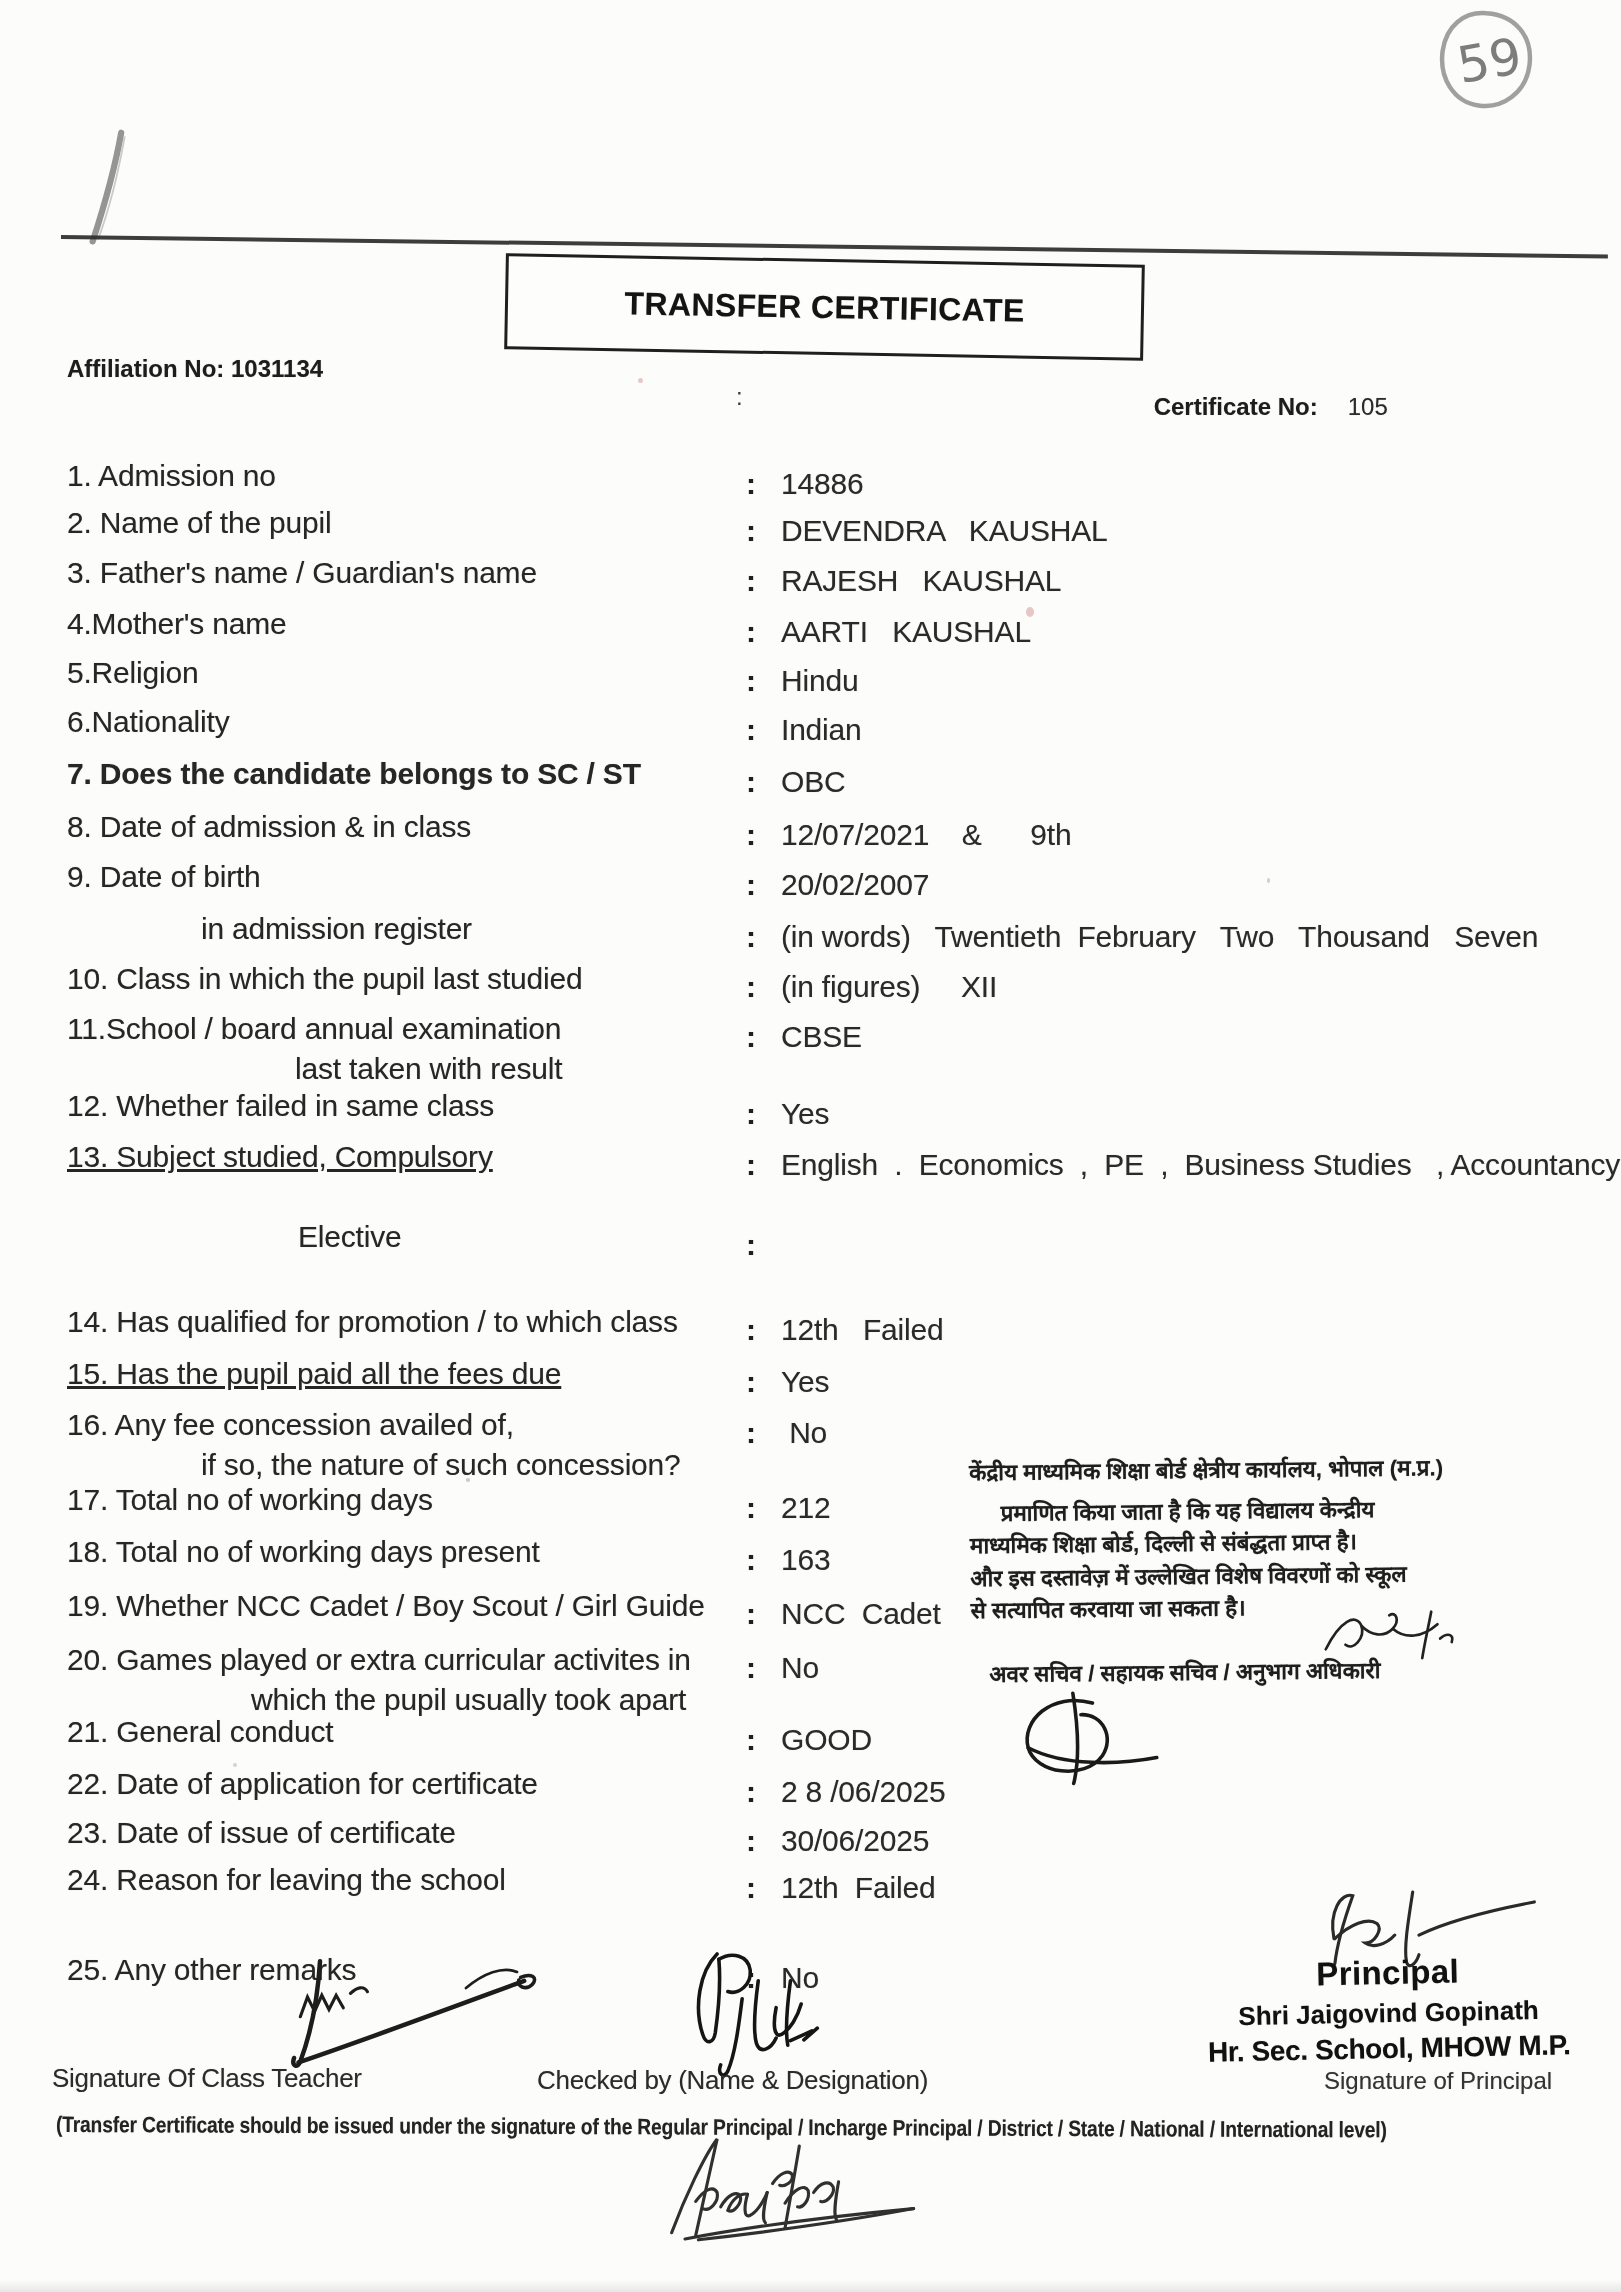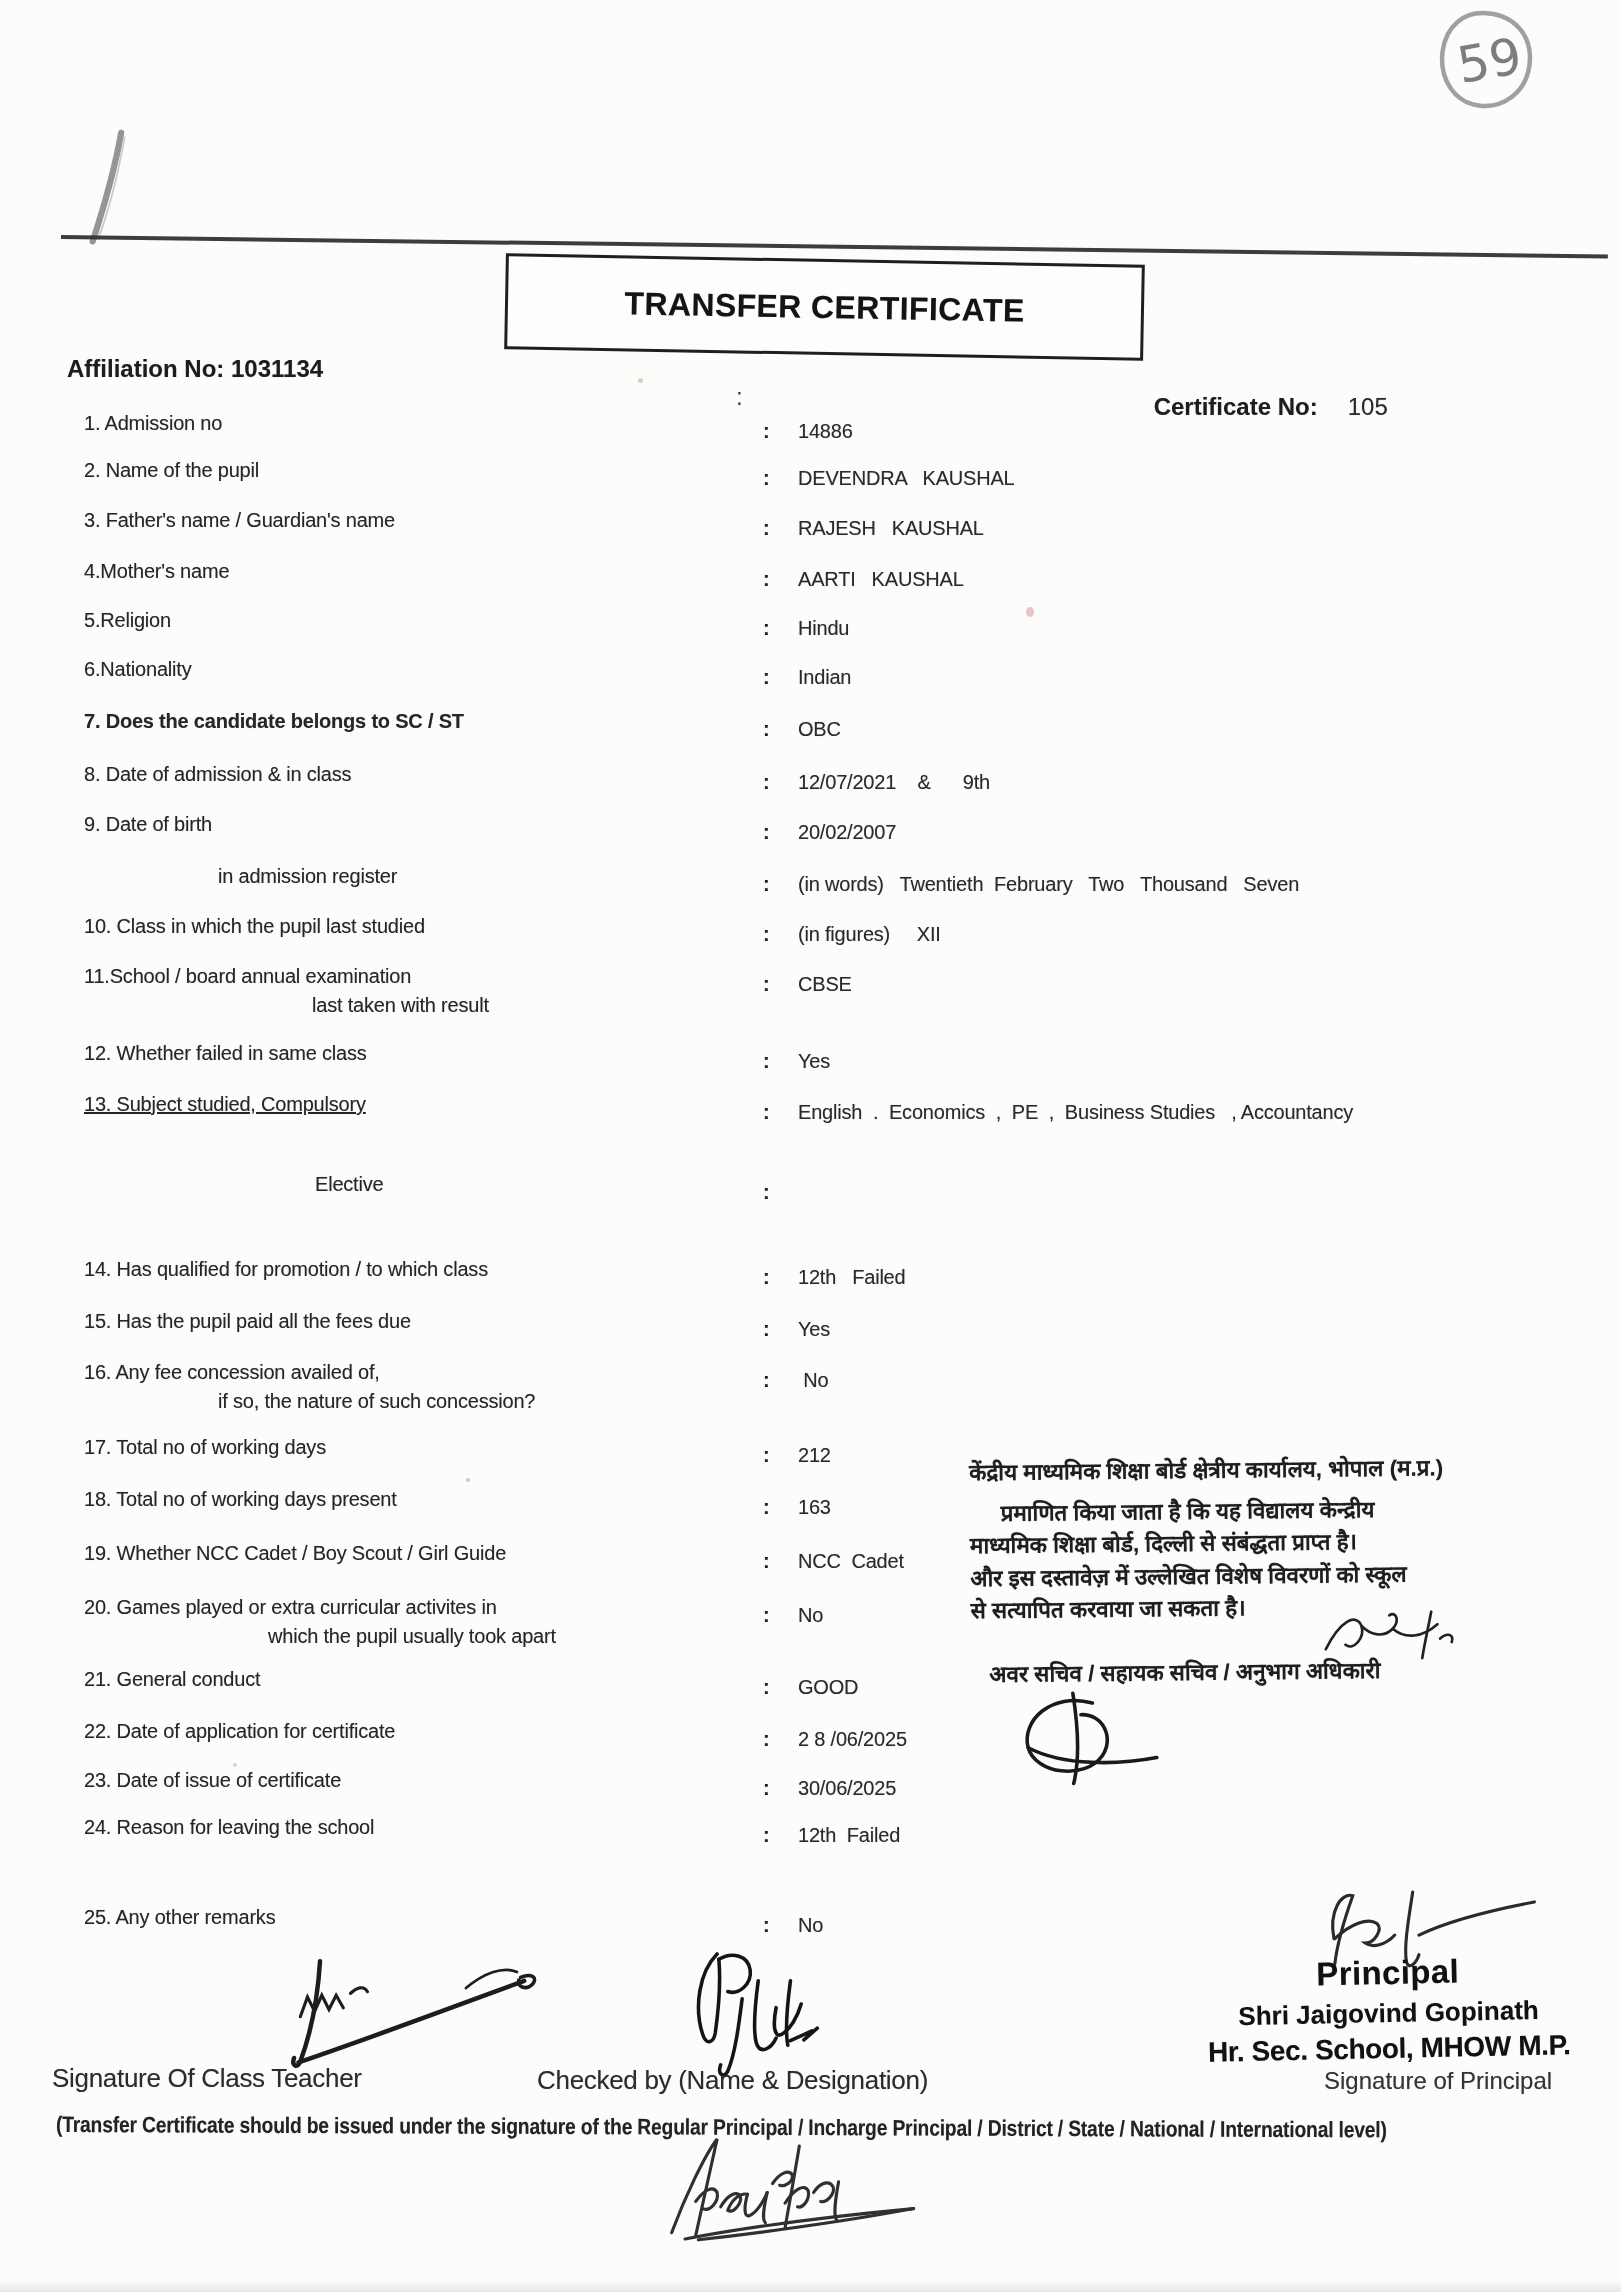--- a/index.html
+++ b/index.html
@@ -25,21 +25,21 @@
     display:flex;align-items:center;justify-content:center;
     transform:rotate(1.05deg);background:#fdfdfc;
   }
   .title-box span{font-size:32px;font-weight:bold;letter-spacing:0.4px;color:#141414;}
   
   .affil{left:67px;top:355px;font-size:24px;font-weight:bold;color:#1d1d1d;}
   .certno{left:1127px;top:365px;font-size:24px;font-weight:bold;color:#1d1d1d;white-space:pre;}
   .certno .v{font-weight:normal;margin-left:30px;color:#2a2a2a;}
   .stray-colon{left:736px;top:383px;font-size:24px;color:#3a3a3a;}
   
-  .row{position:absolute;left:84px;width:1514px;font-size:20px;}
+  .row{position:absolute;left:67px;width:1514px;font-size:30px;margin-top:47px;}
   .row .lbl{display:block;color:#262626;letter-spacing:-0.2px;white-space:pre;}
   .row .lbl2{display:block;color:#262626;letter-spacing:-0.2px;margin-top:6.3px;white-space:pre;}
   .row .colon{position:absolute;left:679px;top:8px;color:#1f1f1f;font-weight:bold;}
   .row .val{position:absolute;left:714px;top:8px;color:#2a2a2a;white-space:pre;letter-spacing:-0.2px;}
   
   .cbse{left:951px;top:1453px;width:663px;transform:rotate(-.6deg);
     font-size:22.4px;font-weight:bold;color:#1e1e1e;}
   .cbse div{position:absolute;white-space:nowrap;text-shadow:0 0 0.9px rgba(30,30,30,.4);}
   
   .siglabel{font-size:26px;color:#2b2b2b;letter-spacing:-0.3px;}
@@ -161,21 +161,21 @@
       <div class="row" style="top: 1173px;">
         <span class="lbl soft" style="padding-left: 231px;">Elective</span>
         <span class="colon soft">:</span>
         <span class="val soft"></span>
       </div>
       <div class="row" style="top: 1258px;">
         <span class="lbl soft" style="padding-left: 0px;">14. Has qualified for promotion / to which class</span>
         <span class="colon soft">:</span>
         <span class="val soft">12th   Failed</span>
       </div>
-      <div class="row" style="top: 1310px;">
+      <div class="row" style="top: 1310px; text-decoration: underline;">
         <span class="lbl soft" style="padding-left: 0px;">15. Has the pupil paid all the fees due</span>
         <span class="colon soft">:</span>
         <span class="val soft">Yes</span>
       </div>
       <div class="row" style="top: 1361px;">
         <span class="lbl soft" style="padding-left: 0px;">16. Any fee concession availed of,</span>
         <span class="lbl2 soft" style="padding-left: 134px;">if so, the nature of such concession?</span>
         <span class="colon soft">:</span>
         <span class="val soft"> No</span>
       </div>

